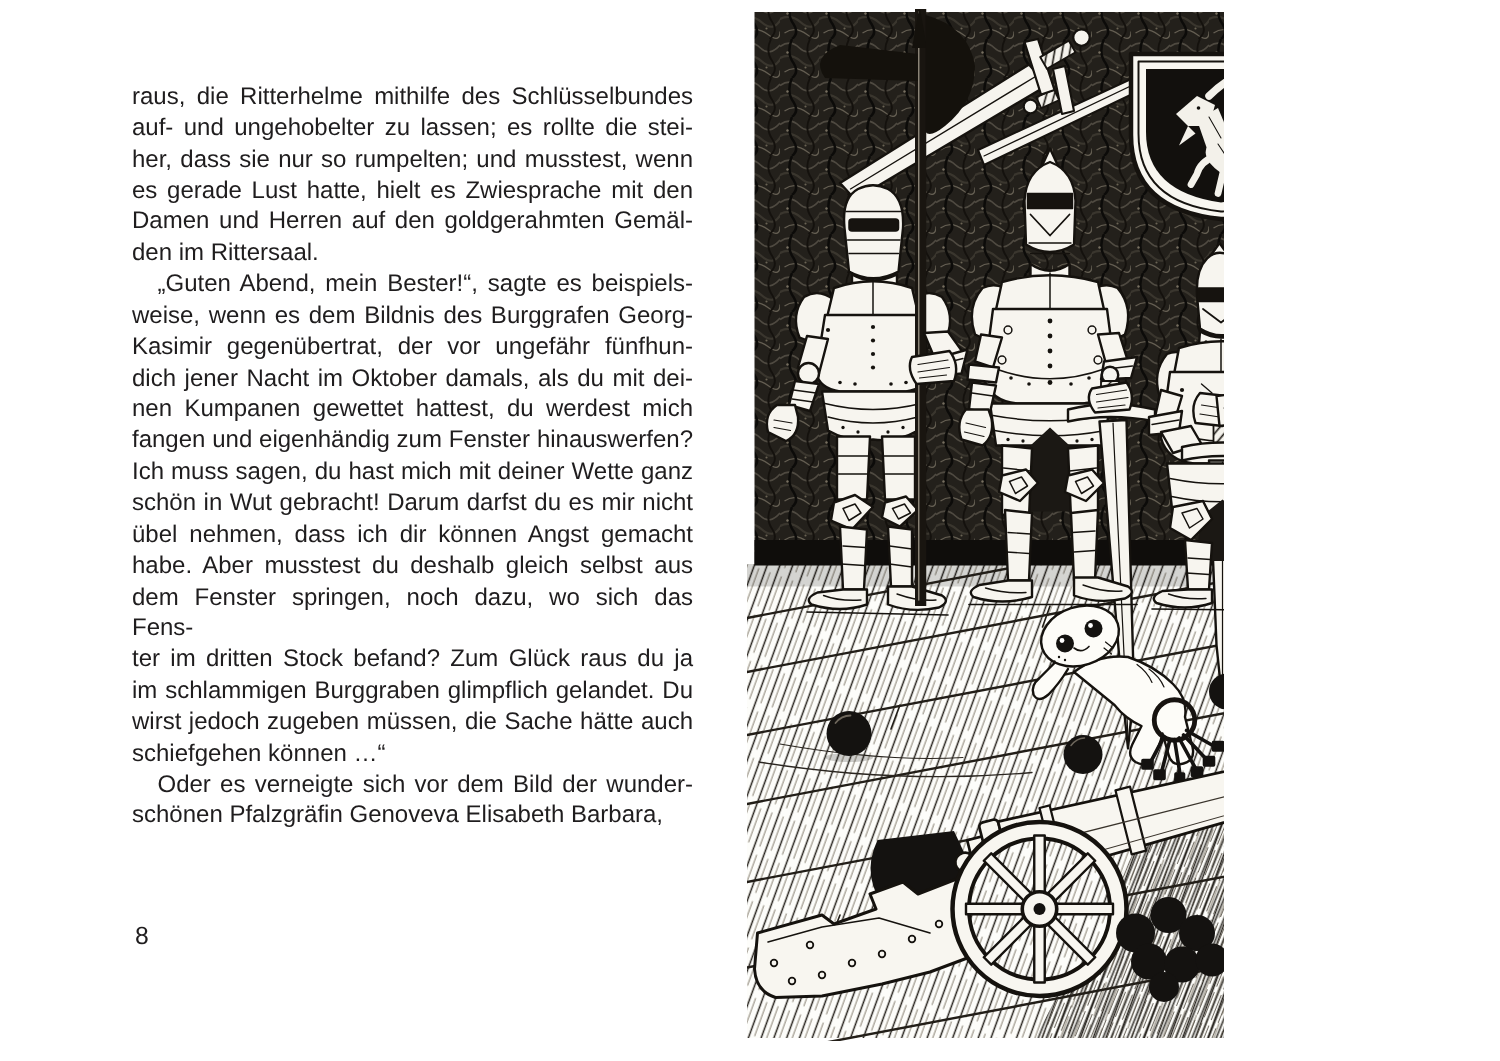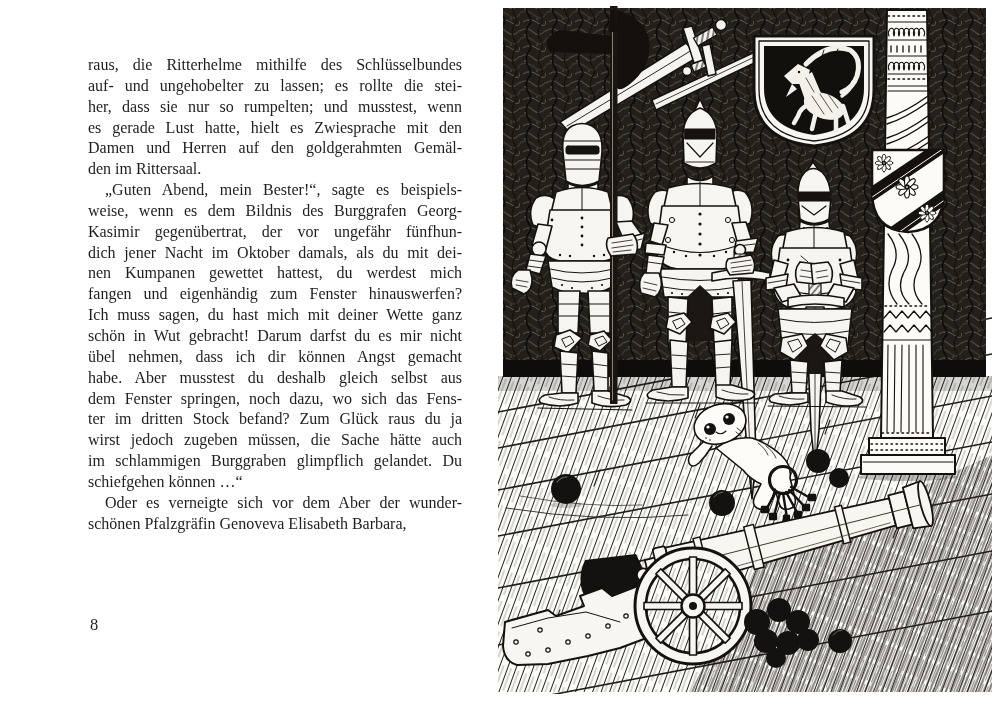--- a/index.html
+++ b/index.html
@@ -1,17 +1,17 @@
 <!DOCTYPE html>
 <html><head>
 <meta charset="utf-8">
 <style>
   html,body{margin:0;padding:0;background:#ffffff;}
-  .stage{position:relative;width:1000px;height:707px;background:#ffffff;overflow:hidden;
-         font-family:Liberation Serif, serif;}
+  .stage{position:relative;width:816px;height:707px;background:#ffffff;overflow:hidden;
+         font-family:Liberation Sans, sans-serif;}
   .text-col{position:absolute;left:88px;top:55px;width:374px;color:#1f1d1e;
             font-size:16px;line-height:20.85px;}
   .text-col .line{text-align:justify;text-align-last:justify;}
   .text-col .line.pe{text-align-last:auto;}
   .text-col .line.ps{text-indent:17px;}
   .pageno{position:absolute;left:90px;top:615px;color:#1f1d1e;font-size:16.5px;}
   svg.illu{position:absolute;left:0;top:0;}
 </style>
 </head>
 <body>
@@ -30,24 +30,24 @@
       <div class="line">Kasimir gegenübertrat, der vor ungefähr fünfhun-</div>
       <div class="line">dich jener Nacht im Oktober damals, als du mit dei-</div>
       <div class="line">nen Kumpanen gewettet hattest, du werdest mich</div>
       <div class="line">fangen und eigenhändig zum Fenster hinauswerfen?</div>
       <div class="line">Ich muss sagen, du hast mich mit deiner Wette ganz</div>
       <div class="line">schön in Wut gebracht! Darum darfst du es mir nicht</div>
       <div class="line">übel nehmen, dass ich dir können Angst gemacht</div>
       <div class="line">habe. Aber musstest du deshalb gleich selbst aus</div>
       <div class="line">dem Fenster springen, noch dazu, wo sich das Fens-</div>
       <div class="line">ter im dritten Stock befand? Zum Glück raus du ja</div>
+      <div class="line">im schlammigen Burggraben glimpflich gelandet. Du</div>
       <div class="line">wirst jedoch zugeben müssen, die Sache hätte auch</div>
-      <div class="line">im schlammigen Burggraben glimpflich gelandet. Du</div>
       <div class="line pe">schiefgehen können …“</div>
-      <div class="line ps">Oder es verneigte sich vor dem Aber der wunder-</div>
+      <div class="line ps">Oder es verneigte sich vor dem Bild der wunder-</div>
       <div class="line pe">schönen Pfalzgräfin Genoveva Elisabeth Barbara,</div>
     </div>
   <div class="pageno">8</div>
 
   <svg class="illu" width="1000" height="707" viewBox="0 0 1000 707">
     <defs>
       <pattern id="wall" width="26" height="26" patternUnits="userSpaceOnUse">
         <rect width="26" height="26" fill="#23201b"></rect>
         <path d="M0 5 Q7 0 13 6 T26 4" stroke="#4f4a41" stroke-width="1.1" fill="none"></path>
         <path d="M-2 14 Q6 8 14 15 T27 12" stroke="#3a362e" stroke-width="1.4" fill="none"></path>

